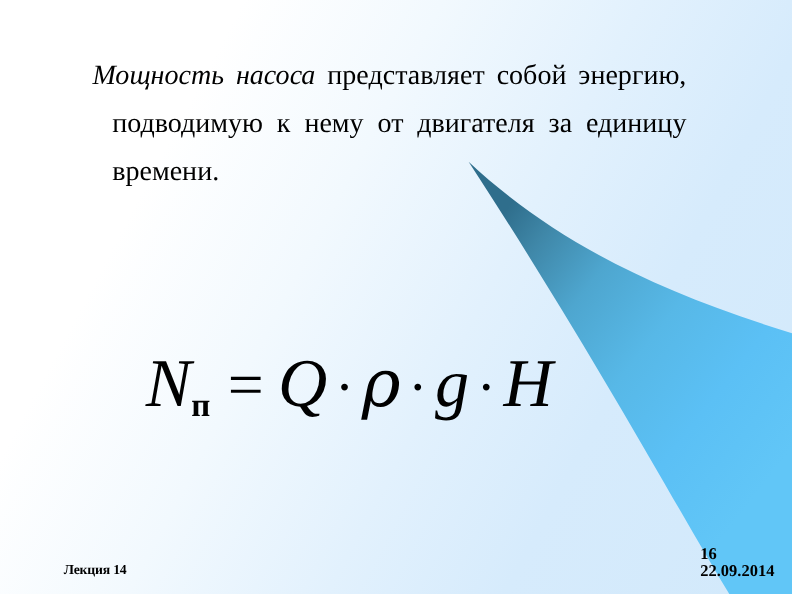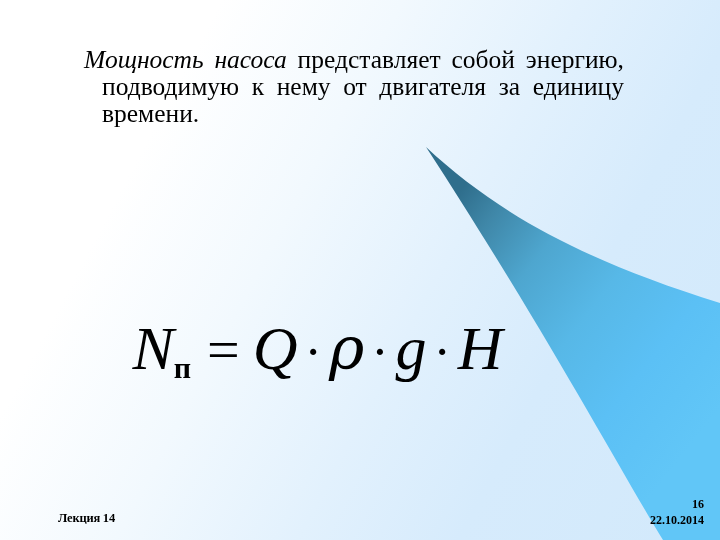--- a/index.html
+++ b/index.html
@@ -34,21 +34,21 @@
   
   #content {
     position: absolute;
     left: 84px;
     top: 46px;
     width: 540px;
   }
   .para {
     position: relative;
     font-size: 25.5px;
-    line-height: 27px;
+    line-height: 44px;
     text-align: justify;
     text-justify: inter-word;
     margin: 0 0 7px 0;
     padding-left: 18px;
     text-indent: -18px;
   }
   .para:last-child { margin-bottom: 0; }
   .italic-term {
     font-style: italic;
   }
@@ -119,24 +119,24 @@
     font-weight: bold;
     font-size: 12.5px;
     line-height: 14px;
     color: #000000;
     letter-spacing: -0.2px;
   }
   #page-meta {
     position: absolute;
     right: 16px;
     top: 496px;
-    text-align: right;
+    text-align: left;
     font-family: "Liberation Serif", "DejaVu Serif", serif;
     font-weight: bold;
-    font-size: 12px;
+    font-size: 15px;
     line-height: 16px;
     color: #000000;
   }
   #page-meta .num { display: block; }
   #page-meta .date { display: block; }
 </style>
 </head>
 <body>
 
 <div id="slide">
@@ -167,16 +167,16 @@
   </div>
 
   <div id="formula">
     <span class="f">N</span><span class="f-sub">п</span><span class="f-eq">=</span><span class="f">Q</span><span class="f-op">·</span><span class="f f-rho">ρ</span><span class="f-op">·</span><span class="f">g</span><span class="f-op">·</span><span class="f">H</span>
   </div>
 
   <div id="lecture-label">Лекция 14</div>
 
   <div id="page-meta">
     <span class="num">16</span>
-    <span class="date">22.10.2014</span>
+    <span class="date">22.09.2014</span>
   </div>
 
 </div>
 
 </body></html>

